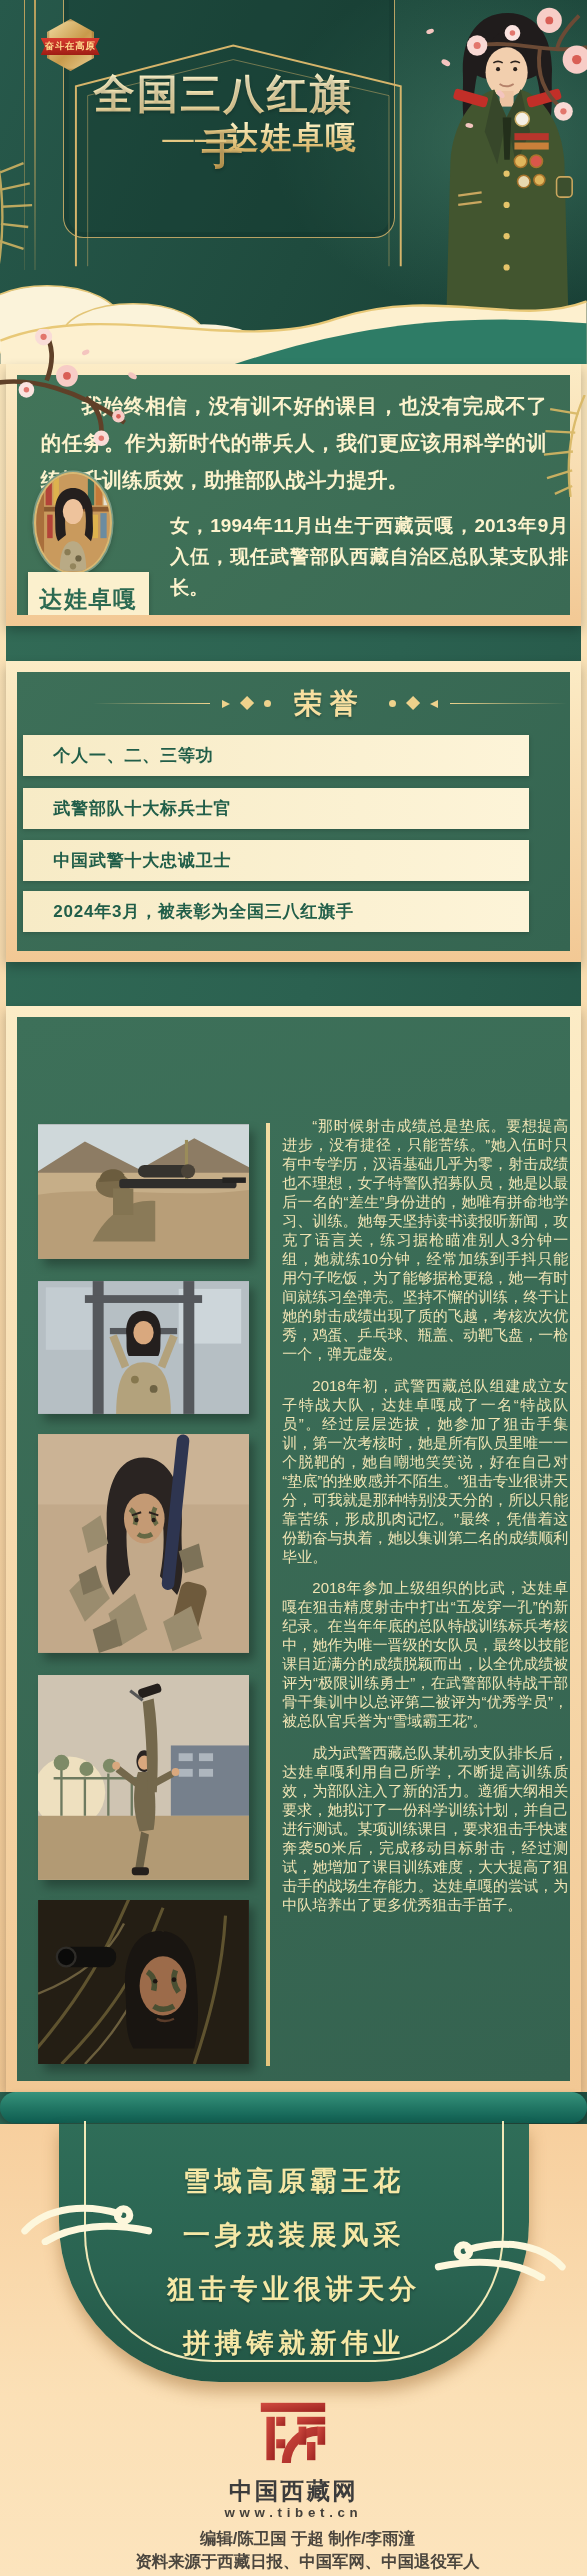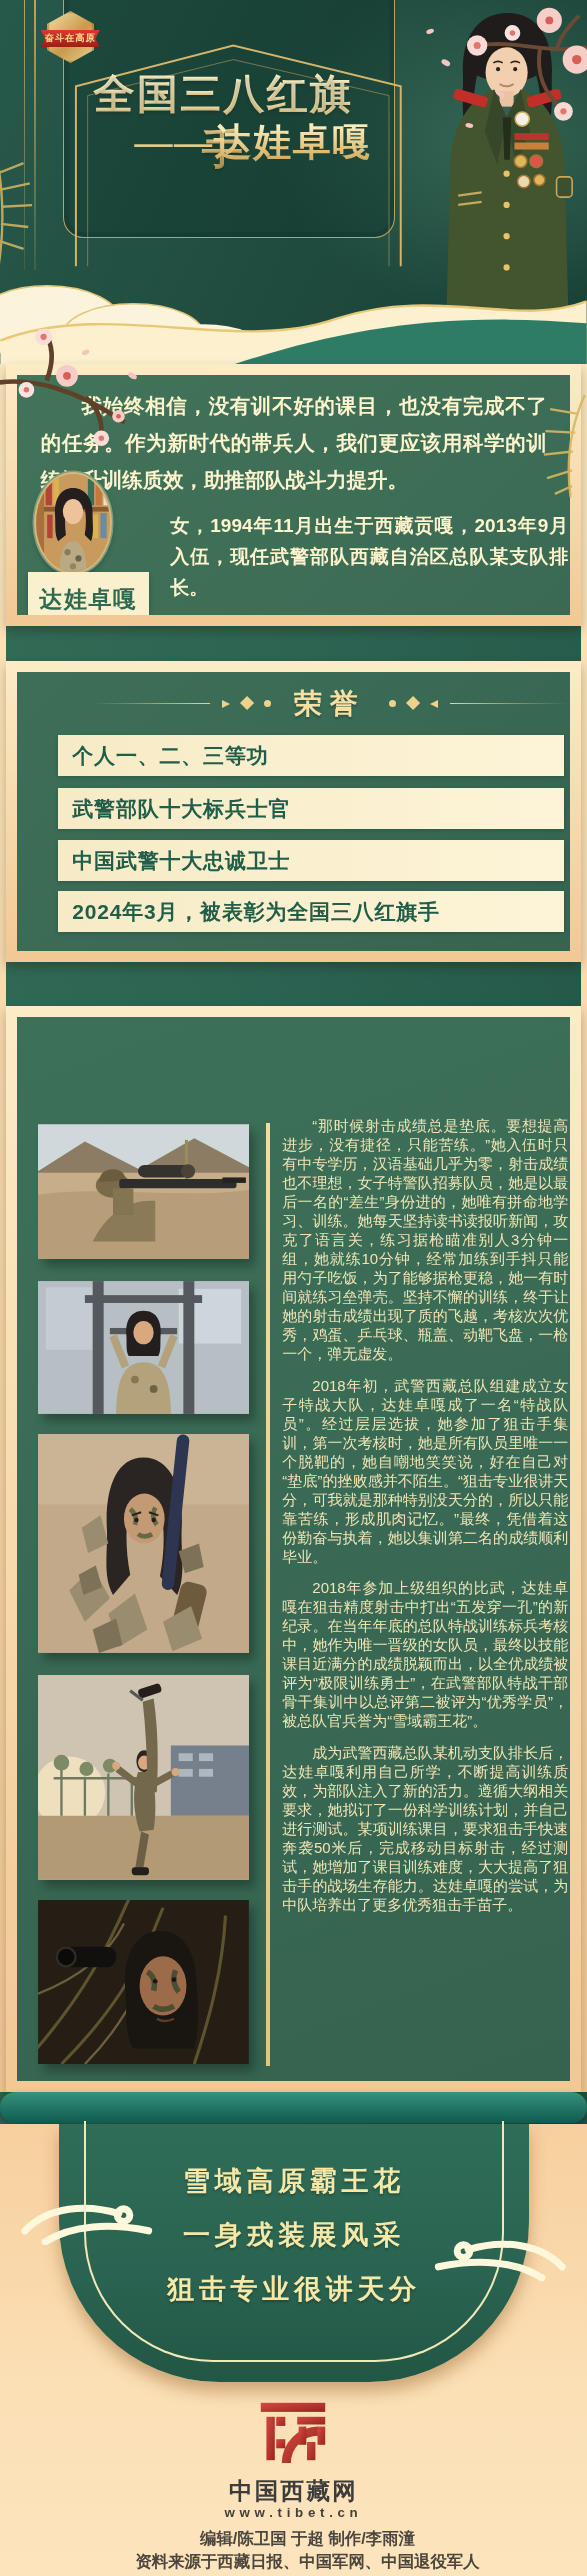--- a/index.html
+++ b/index.html
@@ -17,21 +17,21 @@
     background:
       radial-gradient(329px 250px at 501px 141px, rgba(72,128,106,.55), rgba(72,128,106,0) 70%),
       linear-gradient(115deg,#27594b 0%,#1f4b3e 55%,#183f35 100%);
   }
   .curtain-line{top:0;width:1.6px;height:270px;background:linear-gradient(180deg,rgba(206,170,96,.9),rgba(206,170,96,.15));}
   .title-panel{
     left:63px;top:-20.4px;width:332px;height:258px;border-radius:20.4px;
     background:rgba(10,40,32,.30);border:0.8px solid rgba(213,180,108,.85);
     box-shadow:inset 0 0 0 4.7px rgba(10,40,32,.18);
   }
-  .badge{left:47px;top:11px;width:47px;height:52px;}
+  .badge{left:47px;top:19px;width:47px;height:52px;}
   .badge .hex{
     position:absolute;left:0;top:0;width:47px;height:52px;
     clip-path:polygon(50% 0,100% 25%,100% 75%,50% 100%,0 75%,0 25%);
     background:linear-gradient(135deg,#f4dfa6 0%,#c89a4b 55%,#ecd093 100%);
     box-shadow:inset 0 0 0 2.3px rgba(128,90,30,.35);
   }
   .badge .ribbon{
     position:absolute;left:-6.3px;top:19px;width:59px;height:17px;
     clip-path:polygon(0 0,100% 0,93% 50%,100% 100%,0 100%,7% 50%);
     background:linear-gradient(180deg,#d83a2e,#9f1d15);
@@ -39,22 +39,22 @@
   }
   .badge .ribbon span{font-size:9.4px;font-weight:bold;color:#ffd98c;letter-spacing:0.8px;white-space:nowrap;}
   .main-title{
     left:75px;top:67px;width:297px;text-align:center;
     font-family:"Liberation Serif","DejaVu Serif",serif;font-weight:bold;font-size:41px;letter-spacing:2.3px;
     background:linear-gradient(180deg,#fdf3c8 10%,#e9cd8a 55%,#c79d4c 100%);
     -webkit-background-clip:text;background-clip:text;color:transparent;
     text-shadow:0 2.3px 3.1px rgba(0,0,0,.18);
   }
   .sub-title{
-    left:86px;top:117px;width:286px;text-align:right;
-    font-family:"Liberation Serif","DejaVu Serif",serif;font-weight:bold;font-size:38px;letter-spacing:1.6px;
+    left:72px;top:117px;width:286px;text-align:right;
+    font-family:"Liberation Serif","DejaVu Serif",serif;font-weight:bold;font-size:31px;letter-spacing:1.6px;
     background:linear-gradient(180deg,#fdf3c8 10%,#e3c57f 60%,#c79d4c 100%);
     -webkit-background-clip:text;background-clip:text;color:transparent;
   }
   .portrait{right:0;top:0;}
 
   
   .main-bg{
     left:0;top:364px;width:587px;height:1760px;
     background:linear-gradient(105deg,#336c57 0%,#2b6150 45%,#204f41 100%);
   }
@@ -98,24 +98,24 @@
   .orn-line{width:117px;height:1.6px;}
   .orn-line.l{background:linear-gradient(90deg,rgba(238,210,140,0),#eed28c);}
   .orn-line.r{background:linear-gradient(270deg,rgba(238,210,140,0),#eed28c);}
   .tri{width:0;height:0;border-top:4.7px solid transparent;border-bottom:4.7px solid transparent;}
   .tri.r{border-left:8.6px solid #eed28c;}
   .tri.l{border-right:8.6px solid #eed28c;}
   .diamond{width:10.2px;height:10.2px;background:#eed28c;transform:rotate(45deg);}
   .dot{width:7px;height:7px;border-radius:50%;background:#eed28c;}
 
   .honor-item{
-    position:absolute;left:41px;width:506px;height:41px;
+    position:absolute;left:6px;width:506px;height:41px;
     background:linear-gradient(90deg,#f7ebc6,#fdf4d8);
-    display:flex;align-items:center;padding-left:14px;
-    font-size:21px;font-weight:bold;color:#215e49;letter-spacing:0.8px;
+    display:flex;align-items:center;padding-left:30px;
+    font-size:17px;font-weight:bold;color:#215e49;letter-spacing:0.8px;
     box-shadow:0 2.3px 4.7px rgba(0,0,0,.2);
   }
 
   
   .photo-col-divider{position:absolute;left:249px;top:106px;width:3.9px;height:943px;
     background:linear-gradient(180deg,#f2dca2,#e4c47e);}
   .deeds-text{position:absolute;left:265px;top:99px;width:286px;}
   .deeds-text p{
     margin:0 0 12.5px 0;font-size:15px;line-height:19px;color:#f0e4b4;
     text-align:justify;text-indent:2em;font-weight:normal;
@@ -487,20 +487,21 @@
   </section>
 
   <div class="abs teal-band"></div>
 
   <footer class="abs footer">
     <div class="arch-panel">
       <div class="arch-inner-line"></div>
       <div class="poem-line" style="top:39px;">雪域高原霸王花</div>
       <div class="poem-line" style="top:93px;">一身戎装展风采</div>
       <div class="poem-line" style="top:147px;">狙击专业很讲天分</div>
+      <div class="poem-line" style="top:201px;">拼搏铸就新伟业</div>
     </div>
 
     <svg class="abs" style="left:17px;top:66px;" width="141" height="55" viewBox="0 0 180 70">
       <g fill="none" stroke="#fdf7dc" stroke-width="9" stroke-linecap="round">
         <path d="M10 52 C 40 20 90 18 130 30"></path>
         <path d="M36 66 C 70 44 120 42 168 52"></path>
         <circle cx="136" cy="32" r="8"></circle>
       </g>
     </svg>
     <svg class="abs" style="left:429px;top:102px;" width="141" height="55" viewBox="0 0 180 70">

